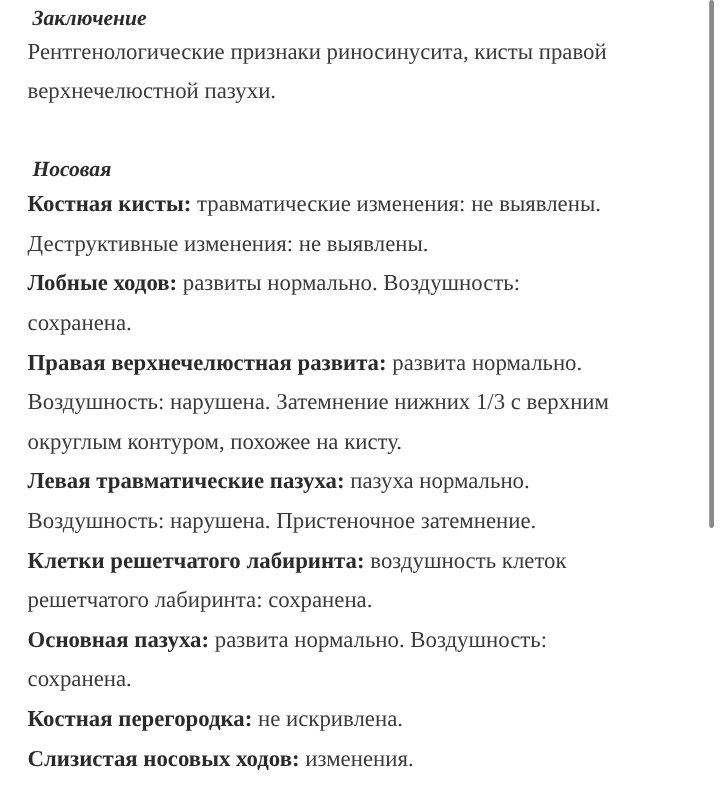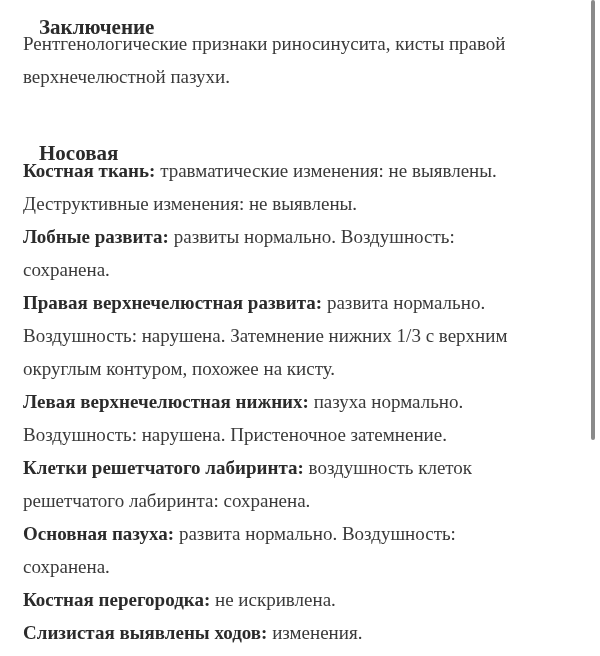--- a/index.html
+++ b/index.html
@@ -1,52 +1,52 @@
 <!DOCTYPE html>
 <html><head>
 <meta charset="utf-8">
 <style>
   html, body { margin:0; padding:0; background:#ffffff; }
   body { width:600px; height:656px; overflow:hidden; position:relative;
          font-family:"Liberation Serif", "DejaVu Serif", serif; color:#333333; }
   .doc { position:absolute; left:23px; top:0; width:560px; }
-  .h { font-weight:bold; font-size:21px; line-height:24px; margin:16px; color:#2b2b2b; }
+  .h { font-weight:bold; font-size:18px; line-height:24px; margin:4px; color:#2b2b2b;font-style:italic; }
   .p { font-size:19px; line-height:33px; margin:0; color:#3a3a3a; }
   .b { font-weight:bold; color:#2b2b2b; }
   .scrollbar { position:absolute; left:591px; top:0; width:4px; height:440px;
                background:#8a8a8a; border-radius:2px; }
 </style>
 </head>
 <body>
 
 <div class="doc">
   <div style="position:absolute; top:-1px; left:0;" class="h">Заключение</div>
   <p class="p" style="position:absolute; top:27px; left:0; width:540px;">Рентгенологические признаки риносинусита, кисты правой верхнечелюстной пазухи.</p>
 
   <div class="h" style="position:absolute; top:125px; left:0;">Носовая</div>
 
   <p class="p" style="position:absolute; top:154px; left:0; width:540px;">
-    <span class="b">Костная ткань:</span><span> травматические изменения: не выявлены. Деструктивные изменения: не выявлены.</span>
+    <span class="b">Костная кисты:</span><span> травматические изменения: не выявлены. Деструктивные изменения: не выявлены.</span>
   </p>
   <p class="p" style="position:absolute; top:220px; left:0; width:500px;">
-    <span class="b">Лобные развита:</span><span> развиты нормально. Воздушность: сохранена.</span>
+    <span class="b">Лобные ходов:</span><span> развиты нормально. Воздушность: сохранена.</span>
   </p>
   <p class="p" style="position:absolute; top:286px; left:0; width:540px;">
     <span class="b">Правая верхнечелюстная развита:</span><span> развита нормально. Воздушность: нарушена. Затемнение нижних 1/3 с верхним округлым контуром, похожее на кисту.</span>
   </p>
   <p class="p" style="position:absolute; top:385px; left:0; width:520px;">
-    <span class="b">Левая верхнечелюстная нижних:</span><span> пазуха нормально. Воздушность: нарушена. Пристеночное затемнение.</span>
+    <span class="b">Левая травматические пазуха:</span><span> пазуха нормально. Воздушность: нарушена. Пристеночное затемнение.</span>
   </p>
   <p class="p" style="position:absolute; top:451px; left:0; width:520px;">
     <span class="b">Клетки решетчатого лабиринта:</span><span> воздушность клеток решетчатого лабиринта: сохранена.</span>
   </p>
   <p class="p" style="position:absolute; top:517px; left:0; width:500px;">
     <span class="b">Основная пазуха:</span><span> развита нормально. Воздушность: сохранена.</span>
   </p>
   <p class="p" style="position:absolute; top:583px; left:0; width:540px;">
     <span class="b">Костная перегородка:</span><span> не искривлена.</span>
   </p>
   <p class="p" style="position:absolute; top:616px; left:0; width:540px;">
-    <span class="b">Слизистая выявлены ходов:</span><span> изменения.</span>
+    <span class="b">Слизистая носовых ходов:</span><span> изменения.</span>
   </p>
 </div>
 
 <div class="scrollbar"></div>
 
 </body></html>

